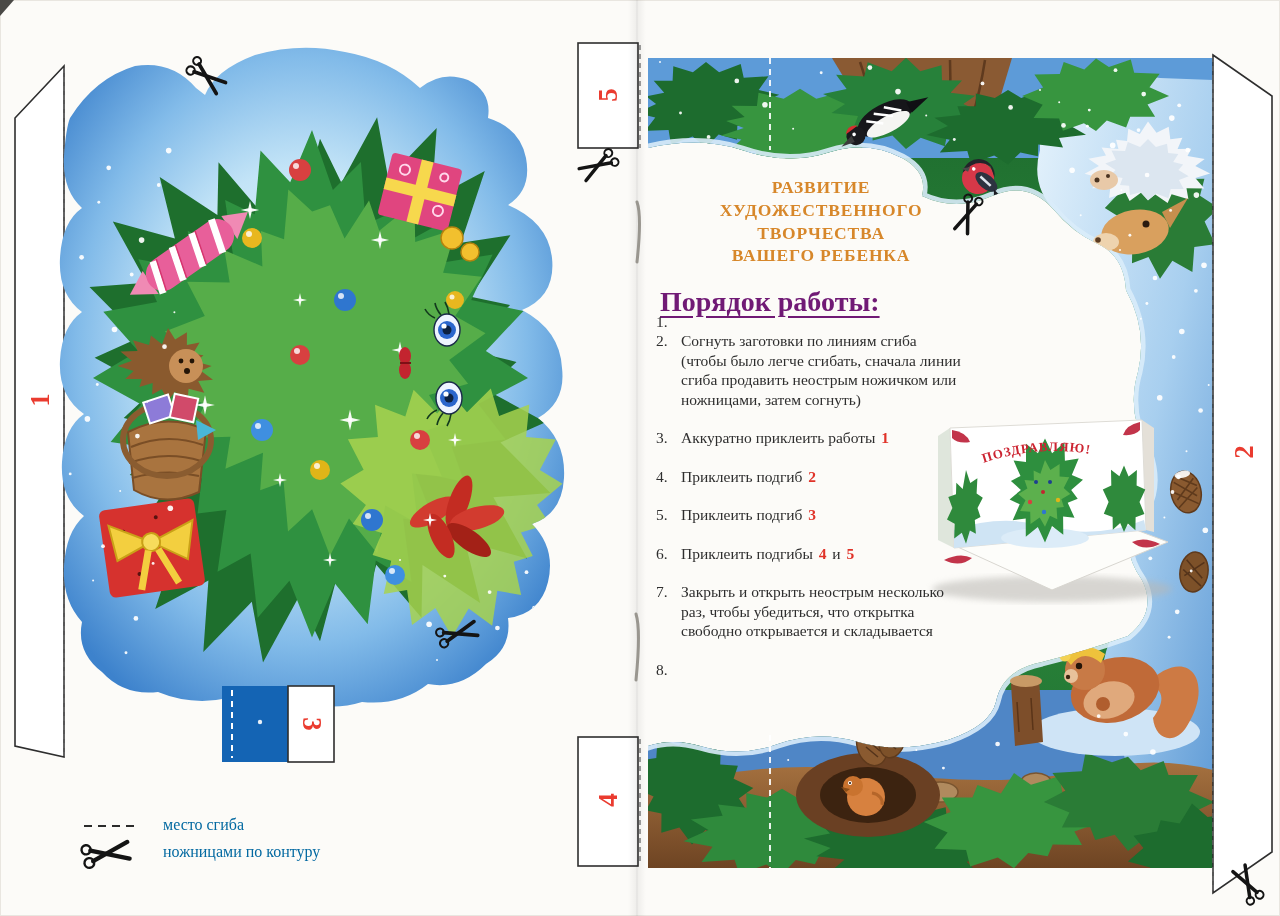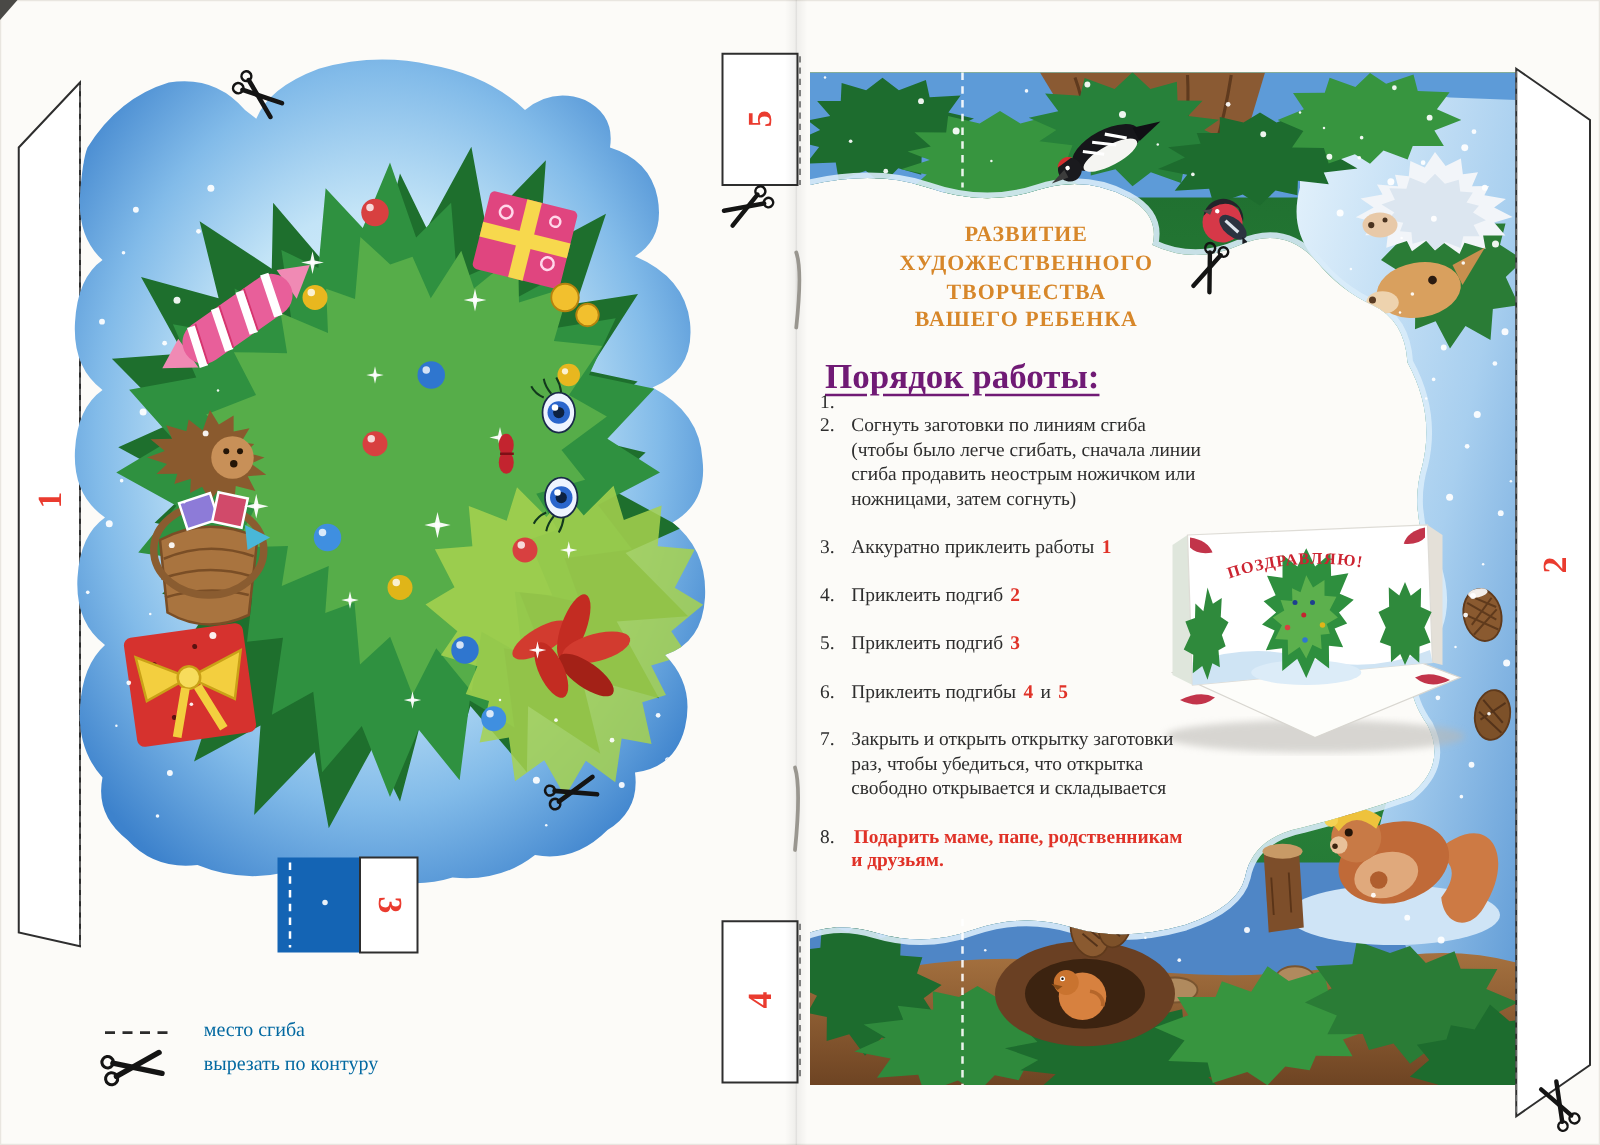--- a/index.html
+++ b/index.html
@@ -565,29 +565,28 @@
 <ol id="instr-list">
       <li class="item"><span class="num">1.</span></li>
       <li class="item"><span class="num">2.</span><span class="txt"><span>Согнуть заготовки по линиям сгиба
 (чтобы было легче сгибать, сначала линии
 сгиба продавить неострым ножичком или
 ножницами, затем согнуть)</span></span></li>
       <li class="item"><span class="num">3.</span><span class="txt"><span>Аккуратно приклеить работы </span><span class="red">1</span></span></li>
       <li class="item"><span class="num">4.</span><span class="txt"><span>Приклеить подгиб </span><span class="red">2</span></span></li>
       <li class="item"><span class="num">5.</span><span class="txt"><span>Приклеить подгиб </span><span class="red">3</span></span></li>
       <li class="item"><span class="num">6.</span><span class="txt"><span>Приклеить подгибы </span><span class="red">4</span><span> и </span><span class="red">5</span></span></li>
-      <li class="item"><span class="num">7.</span><span class="txt"><span>Закрыть и открыть открытку заготовки
+      <li class="item"><span class="num">7.</span><span class="txt"><span>Закрыть и открыть неострым несколько
 раз, чтобы убедиться, что открытка
 свободно открывается и складывается</span></span></li>
-      <li class="item"><span class="num">8.</span><span class="txt"><span class="red">Подарить маме, папе, родственникам
-и друзьям.</span></span></li>
+      <li class="item"><span class="num">8.</span></li>
     </ol>
 
 <div class="legend-label" id="leg1">место сгиба</div>
-<div class="legend-label" id="leg2">вырезать по контуру</div>
+<div class="legend-label" id="leg2">ножницами по контуру</div>
 
 <div class="tab-num r270" id="t1">1</div>
 <div class="tab-num r270" id="t2">2</div>
 <div class="tab-num r90" id="t3">3</div>
 <div class="tab-num r270" id="t4">4</div>
 <div class="tab-num r270" id="t5">5</div>
 
 </div>
 
 </body></html>

